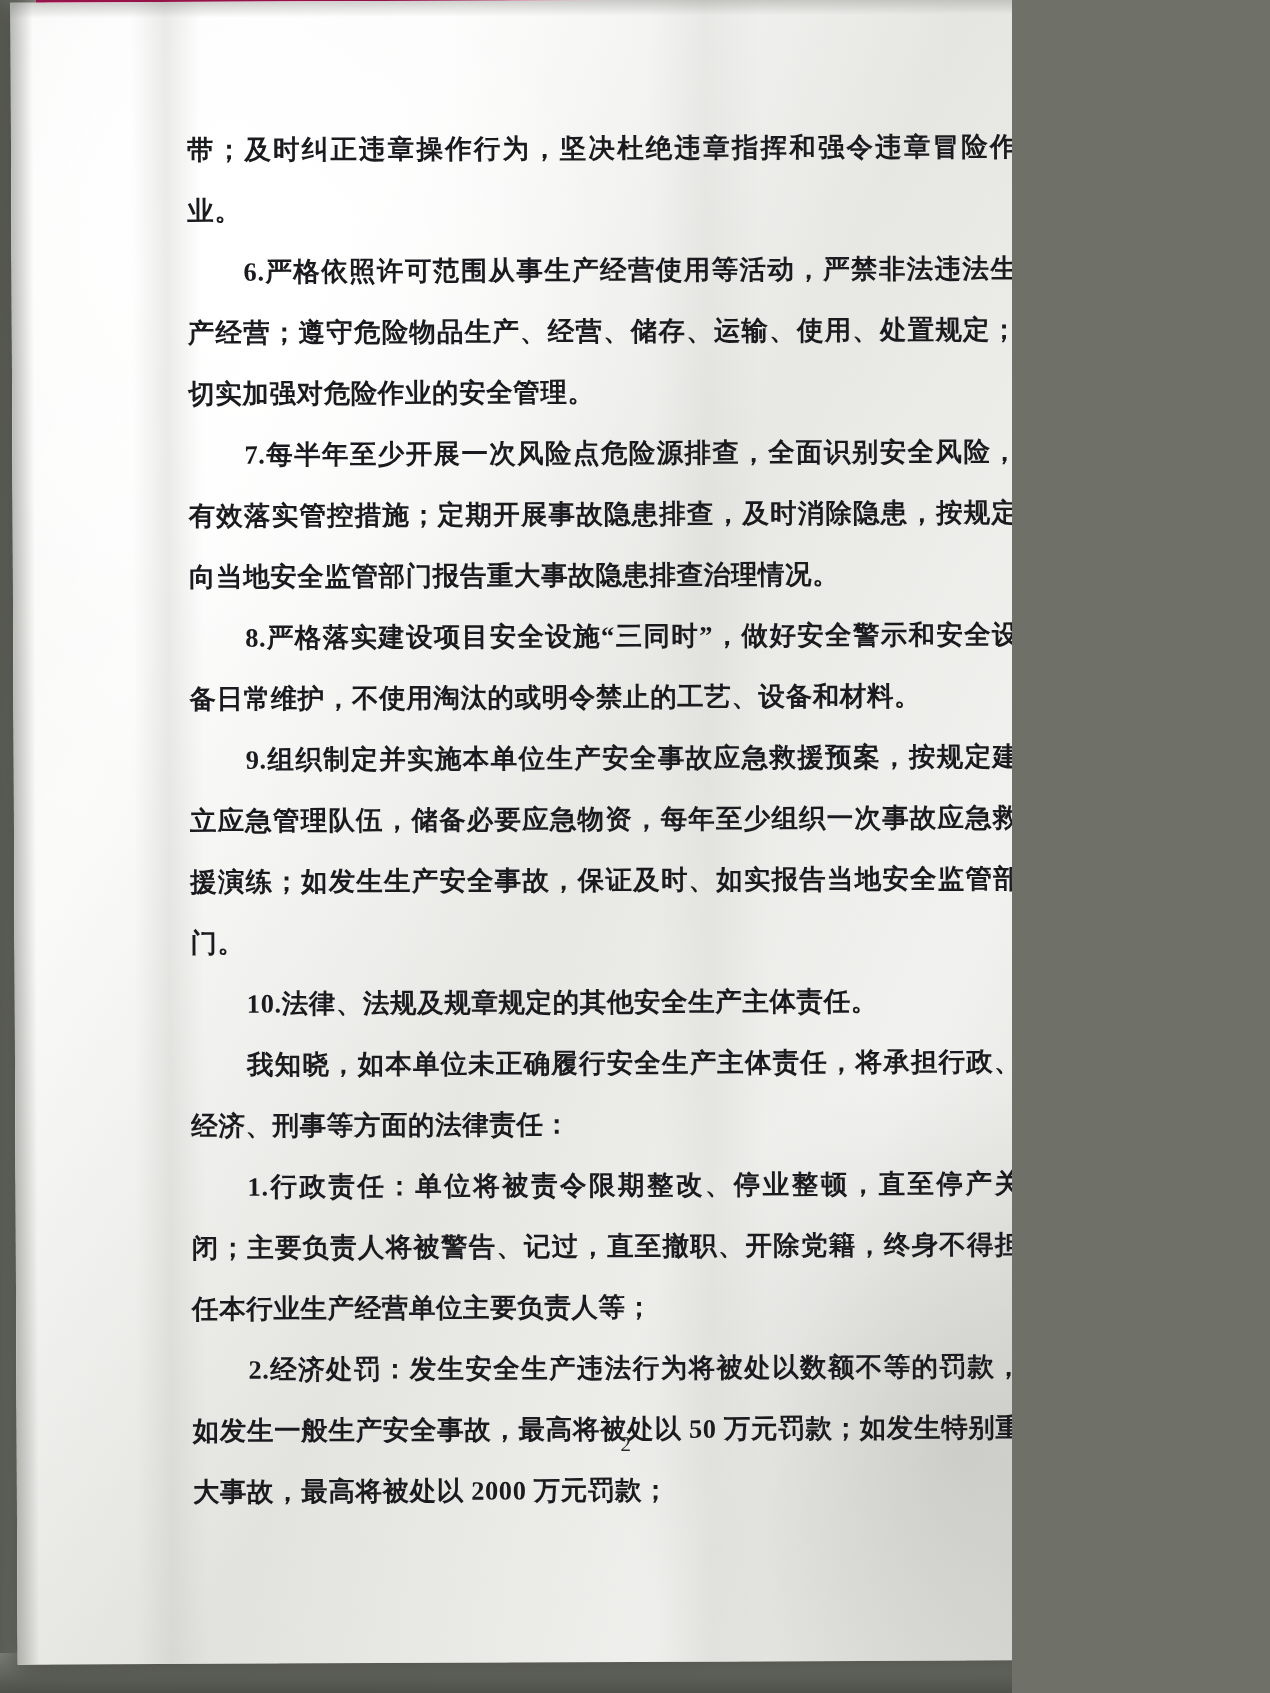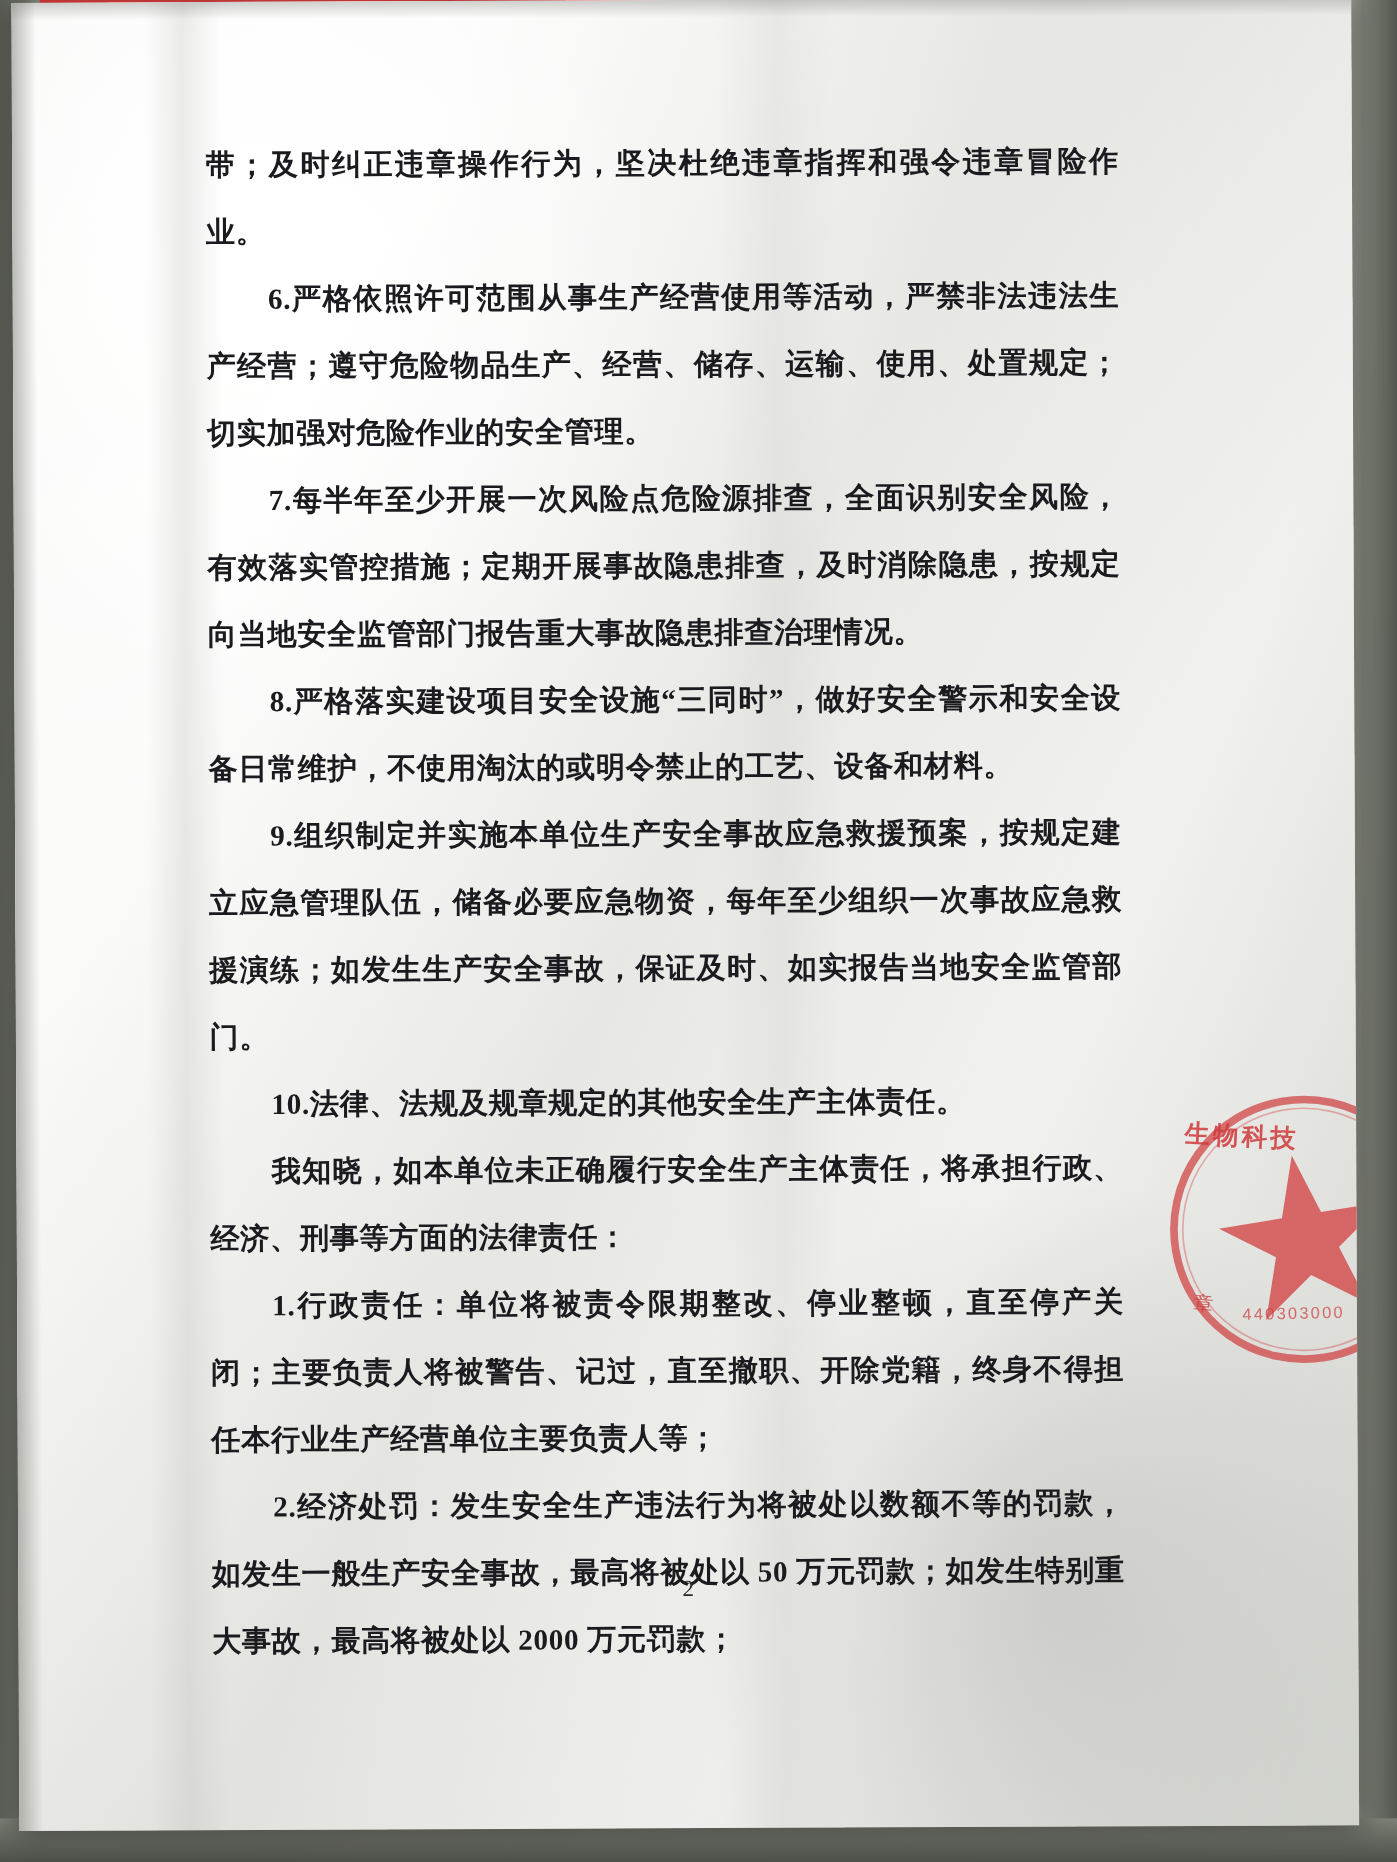--- a/index.html
+++ b/index.html
@@ -2,24 +2,24 @@
 <html lang="zh"><head>
 <meta charset="utf-8">
 <style>
   html, body {
     margin: 0;
     padding: 0;
     background: #6f7168;
   }
   #page {
     position: relative;
-    width: 1270px;
+    width: 1012px;
     height: 1693px;
     overflow: hidden;
-    background: #ef4444;
+    background: #be185d;
     font-family: "Liberation Serif", "DejaVu Serif", serif;
   }
   
   .bg-left {
     position: absolute;
     left: 0; top: 0;
     width: 36px; height: 1693px;
     background: linear-gradient(90deg,#5c5f57 0%, #777a70 60%, #9fa096 100%);
   }
   .bg-right {

